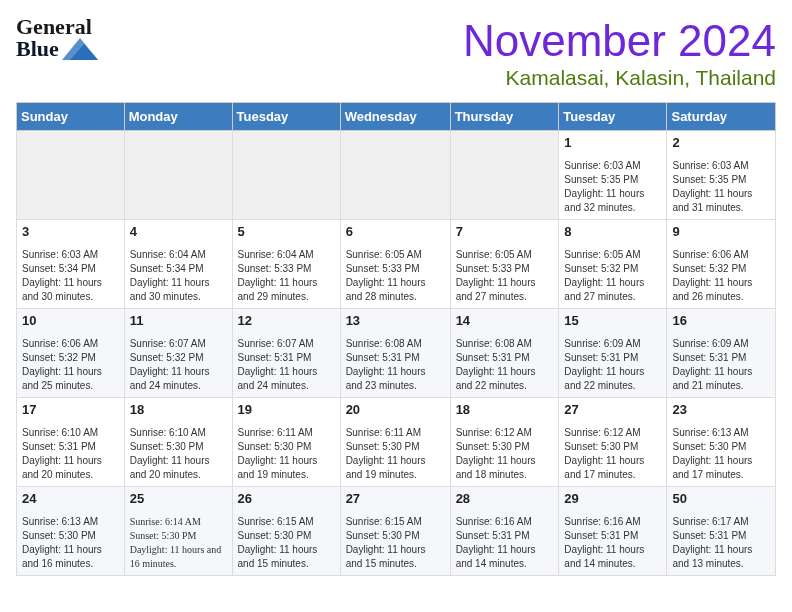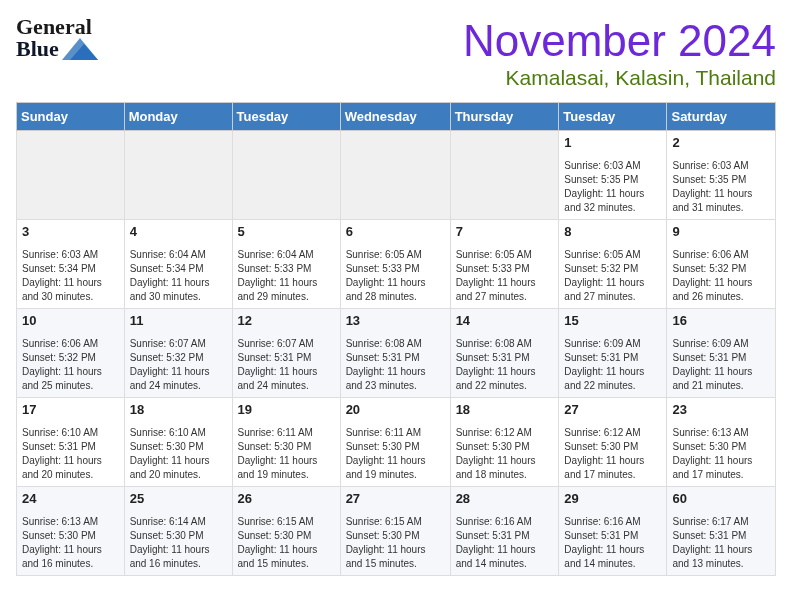--- a/index.html
+++ b/index.html
@@ -284,21 +284,21 @@
       </tr>
       <tr>
         <td>
           <span class="day-num">24</span>
           <div class="day-info" style="white-space: pre-line;">Sunrise: 6:13 AM
 Sunset: 5:30 PM
 Daylight: 11 hours and 16 minutes.</div>
         </td>
         <td>
           <span class="day-num">25</span>
-          <div class="day-info" style="white-space: pre-line;">Sunrise: 6:14 AM
+          <div class="day-info" style="white-space: pre-line; font-family: Liberation Serif, serif;">Sunrise: 6:14 AM
 Sunset: 5:30 PM
 Daylight: 11 hours and 16 minutes.</div>
         </td>
         <td>
           <span class="day-num">26</span>
           <div class="day-info" style="white-space: pre-line;">Sunrise: 6:15 AM
 Sunset: 5:30 PM
 Daylight: 11 hours and 15 minutes.</div>
         </td>
         <td>
@@ -313,20 +313,20 @@
 Sunset: 5:31 PM
 Daylight: 11 hours and 14 minutes.</div>
         </td>
         <td>
           <span class="day-num">29</span>
           <div class="day-info" style="white-space: pre-line;">Sunrise: 6:16 AM
 Sunset: 5:31 PM
 Daylight: 11 hours and 14 minutes.</div>
         </td>
         <td>
-          <span class="day-num">60</span>
+          <span class="day-num">50</span>
           <div class="day-info" style="white-space: pre-line;">Sunrise: 6:17 AM
 Sunset: 5:31 PM
 Daylight: 11 hours and 13 minutes.</div>
         </td>
       </tr>
     </tbody>
 </table>
 
 </body></html>

